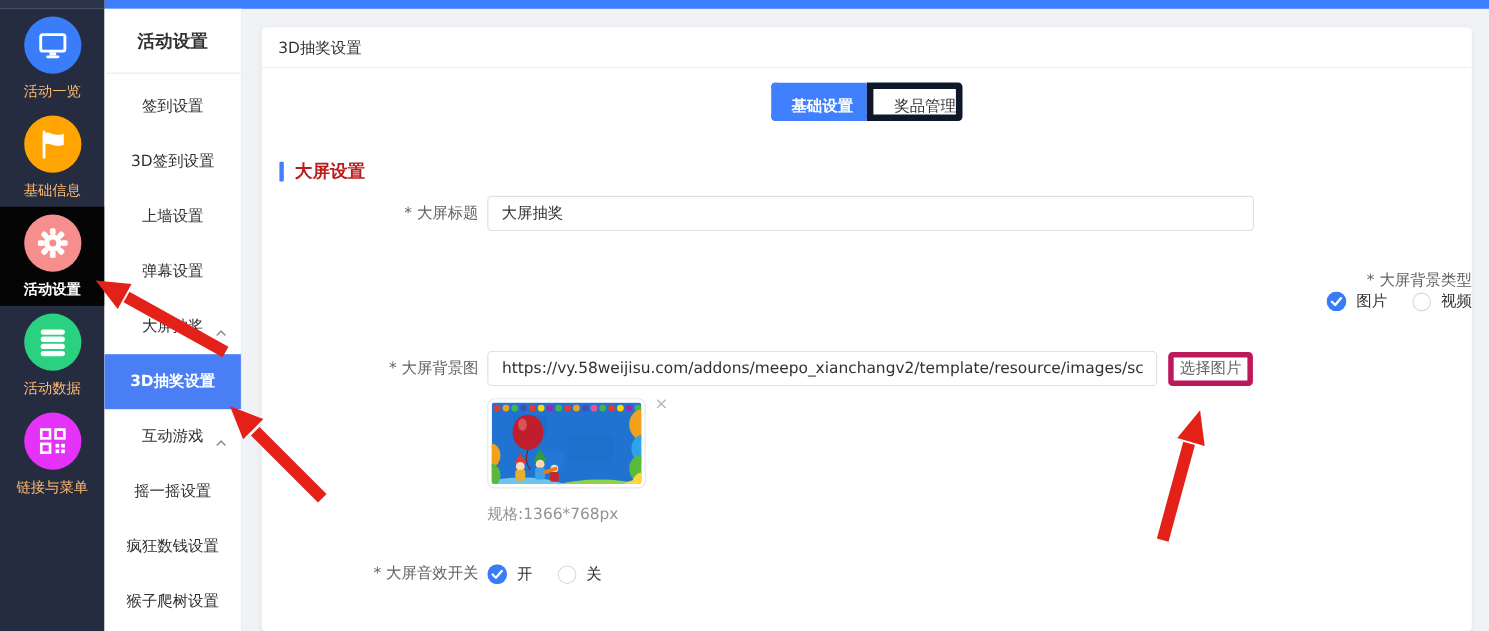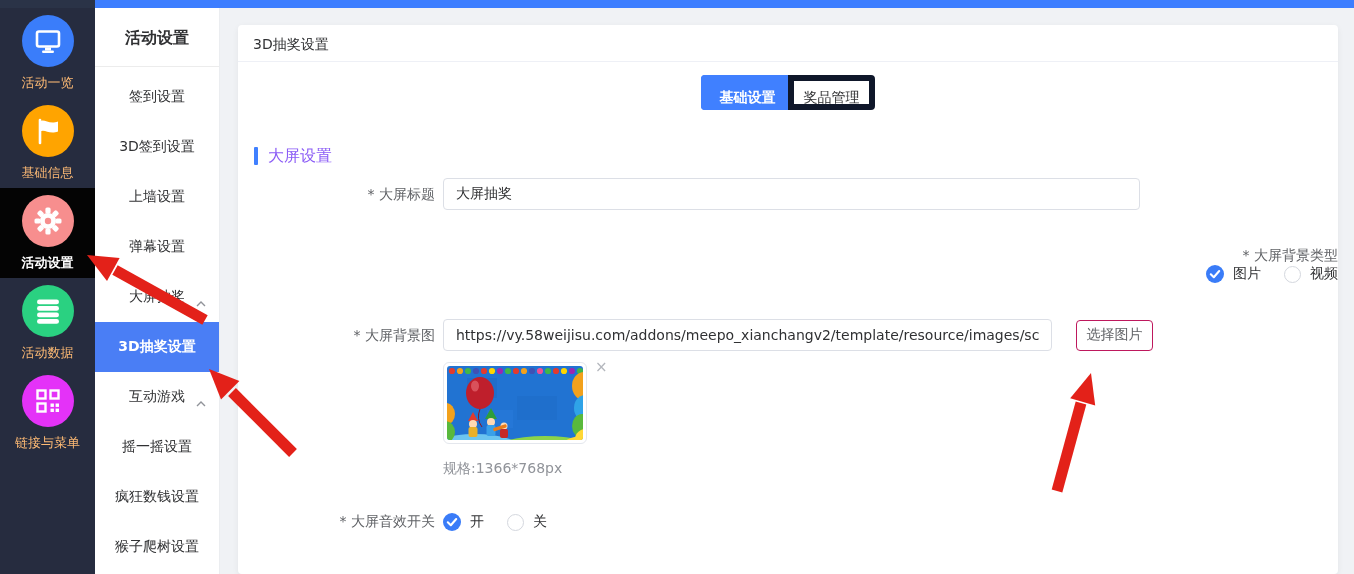--- a/index.html
+++ b/index.html
@@ -34,24 +34,24 @@
   .ss-item .chev { position:absolute; right:13px; top:22px; }
 
   
   .card { position:absolute; left:238px; top:25px; width:1100px; height:549px; background:#fff;
           border-radius:4px; box-shadow:0 2px 6px rgba(0,0,0,.06); }
   .card-header { height:37px; line-height:38px; padding-left:15px; font-size:14px; color:#303133; border-bottom:1px solid #eef0f6; }
   .tabs { display:flex; justify-content:center; margin-top:13px; }
   .tab { width:87px; height:35px; line-height:33px; text-align:center; font-size:14px; cursor:pointer;
          border:6px solid #0f172a; background:#fff; color:#303133; }
   .tab:first-child { border-radius:4px 0 0 4px; border-right:none; }
-  .tab:last-child  { border-radius:0 4px 4px 0; }
+  .tab:last-child  { border-radius:0 4px 4px 0;text-align:right; }
   .tab.active { background:#4080ff; border-color:#4080ff; color:#fff; font-weight:bold; }
 
-  .section-title { margin:37px 0 0 16px; height:18px; display:flex; align-items:center; font-size:16px; font-weight:normal; color:#8b5cf6; }
+  .section-title { margin:37px 0 0 16px; height:18px; display:flex; align-items:center; font-size:16px; font-weight:bold; color:#b91c1c; }
   .section-bar { width:4px; height:18px; background:#4080ff; margin-right:10px; border-radius:1px; }
 
   .form-row { display:flex; align-items:flex-end; }
   .form-label { width:197px; flex-shrink:0; text-align:right; font-size:14px; color:#606266; }
   .form-field { margin-left:8px; }
 
   .row-title { margin-top:13px; }
   .row-title .form-label { line-height:32px; }
   .input-text { width:697px; height:32px; border:1px solid #dcdfe6; border-radius:4px; padding:0 12px;
                 font-size:14px; color:#303133; font-family:inherit; outline:none; background:#fff;
@@ -60,21 +60,21 @@
   .row-bgtype .form-label, .row-sound .form-label { line-height:20px; }
   .radio-group { display:flex; align-items:center; gap:8px; }
   .radio-item { display:flex; align-items:center; gap:9px; cursor:pointer; }
   .radio-item + .radio-item { margin-left:15px; }
   .radio-off { width:17px; height:17px; border-radius:50%; border:1px solid #d4d7de; background:#fff; }
   .hint { margin:12px 0 0 205px; font-size:14px; color:#9aa0a8; line-height:19px; }
 
   .row-bgimg { margin-top:36px; }
   .row-bgimg .form-label { line-height:32px;padding-left:34px; }
   .url-input { width:609px; }
-  .choose-btn { width:77px; height:31px; margin-left:24px; border:1px solid #be185d; border-radius:4px;
+  .choose-btn { width:77px; height:31px; margin-left:10px; border:5px solid #be185d; border-radius:4px;
                 background:#fff; color:#606266; font-size:14px; font-family:inherit; cursor:pointer; }
 
   .thumb-row { margin:11px 0 0 205px; display:flex; align-items:flex-start; }
   .thumb-frame { width:144px; height:82px; border:1px solid #e4e7ed; border-radius:6px; background:#fff; padding:3px; cursor:pointer; }
   .thumb-frame svg { display:block; width:136px; height:74px; border-radius:3px; }
   .thumb-close { margin-left:8px; margin-top:-2px; color:#b4b7bd; font-size:15px; cursor:pointer; line-height:15px; }
   .spec { margin:15px 0 0 205px; font-size:14px; color:#909399; line-height:19px; }
 
   .row-sound { margin-top:33px; }
 

